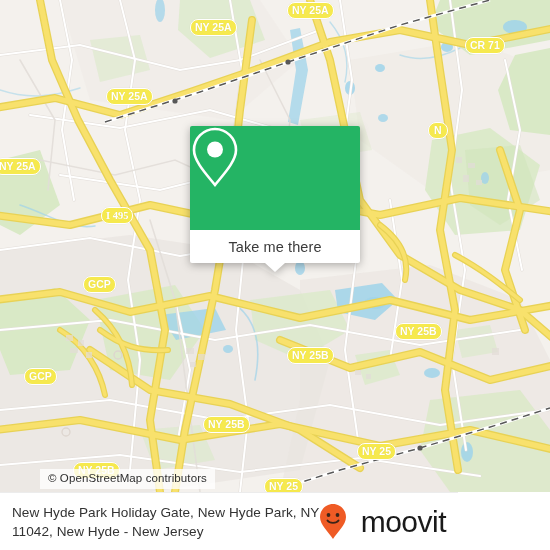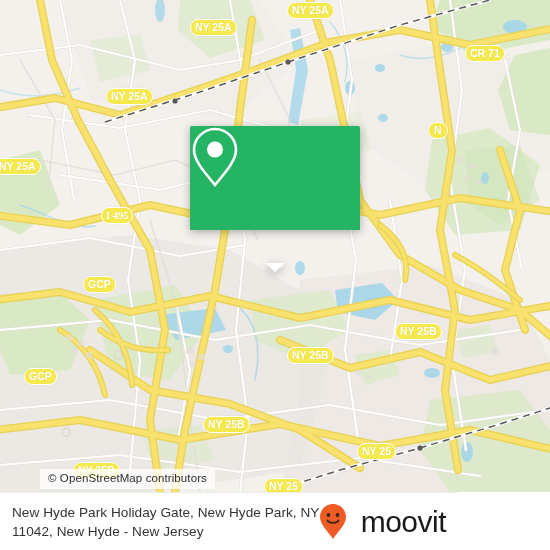--- a/index.html
+++ b/index.html
@@ -252,21 +252,21 @@
         <rect x="190" y="362" width="6" height="5"></rect>
         <rect x="355" y="370" width="6" height="5"></rect>
           <rect x="366" y="374" width="5" height="5"></rect>
         <rect x="492" y="348" width="7" height="7"></rect>
       </g>
       <circle cx="118" cy="355" r="4" fill="none" stroke="#ddd5ce" stroke-width="1.3"></circle>
       <circle cx="66" cy="432" r="4" fill="none" stroke="#ddd5ce" stroke-width="1.3"></circle>
     </svg>
 
     <div class="shield" style="left:287px;top:2px;">NY 25A</div>
-    <div class="shield" style="left:465px;top:37px;margin-top:8px;">CR 71</div>
+    <div class="shield" style="left:465px;top:37px;">CR 71</div>
     <div class="shield" style="left:190px;top:19px;">NY 25A</div>
     <div class="shield" style="left:106px;top:88px;">NY 25A</div>
     <div class="shield" style="left:-6px;top:158px;">NY 25A</div>
     <div class="shield" style="left:101px;top:207px;font-family:Liberation Serif, serif;">I 495</div>
     <div class="shield" style="left:428px;top:122px;padding:2px 5px;">N</div>
     <div class="shield" style="left:83px;top:276px;">GCP</div>
     <div class="shield" style="left:24px;top:368px;">GCP</div>
     <div class="shield" style="left:287px;top:347px;">NY 25B</div>
     <div class="shield" style="left:395px;top:323px;">NY 25B</div>
     <div class="shield" style="left:203px;top:416px;">NY 25B</div>
@@ -277,20 +277,23 @@
     <div class="place-label" style="left:552px;top:335px;margin-top:8px;">Min</div>
 
     <div class="osm-attrib">© OpenStreetMap contributors</div>
 
     <div class="popup">
       <div class="popup-head">
         <svg width="50" height="62" viewBox="0 0 50 62">
           <path d="M25 3 C13.4 3 4 12.4 4 24 C4 36 18 50 25 59 C32 50 46 36 46 24 C46 12.4 36.6 3 25 3 Z" fill="none" stroke="#ffffff" stroke-width="2.6"></path>
           <circle cx="25" cy="23.5" r="8" fill="#ffffff"></circle>
         </svg>
+      </div>
+      <div class="popup-foot">
+        <span>Take me there</span>
       </div>
       <div class="popup-tail"></div>
     </div>
   </div>
 
   <div class="bottombar">
     <div class="addr">
       <div>New Hyde Park Holiday Gate, New Hyde Park, NY</div>
       <div>11042, New Hyde - New Jersey</div>
     </div>

